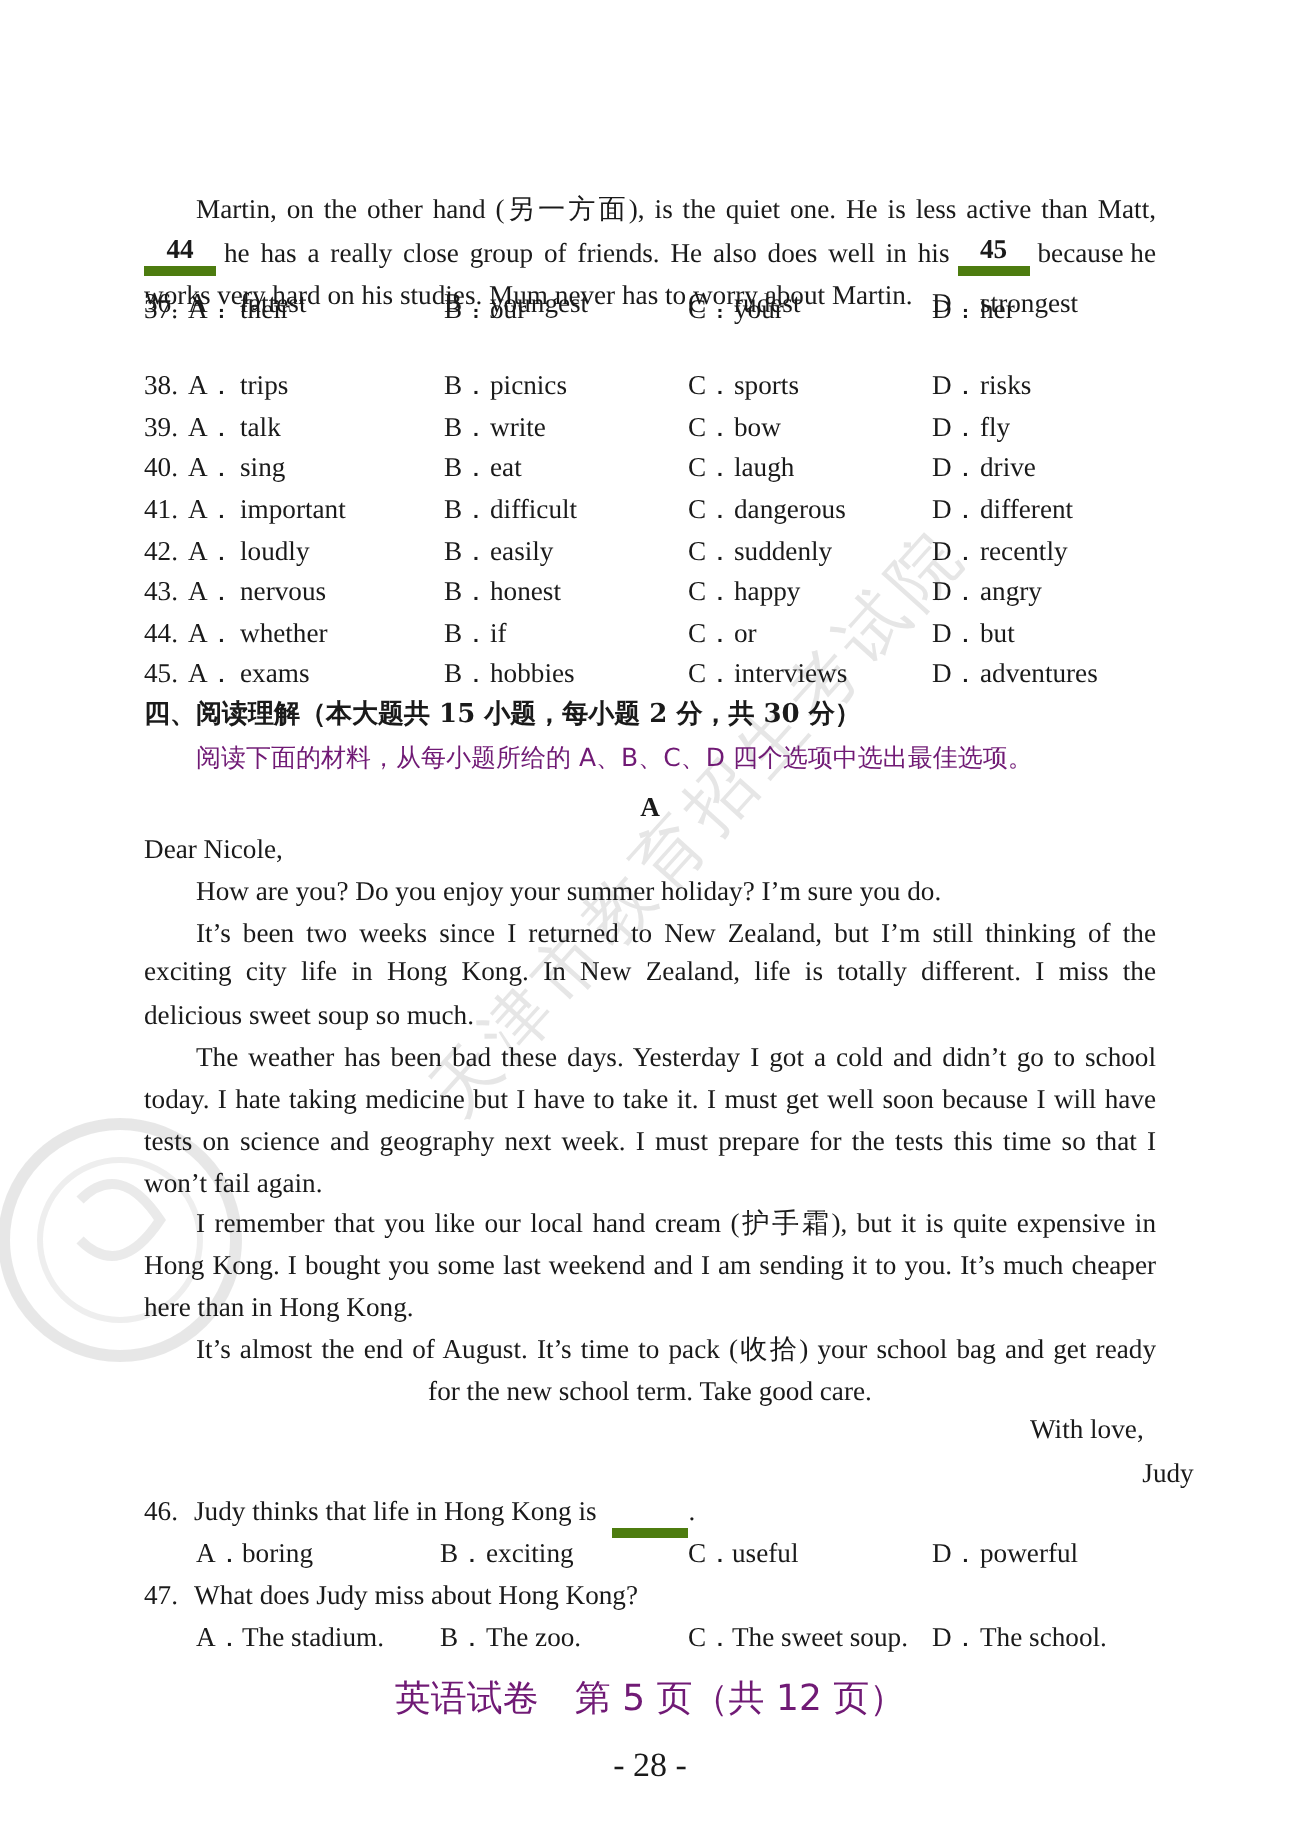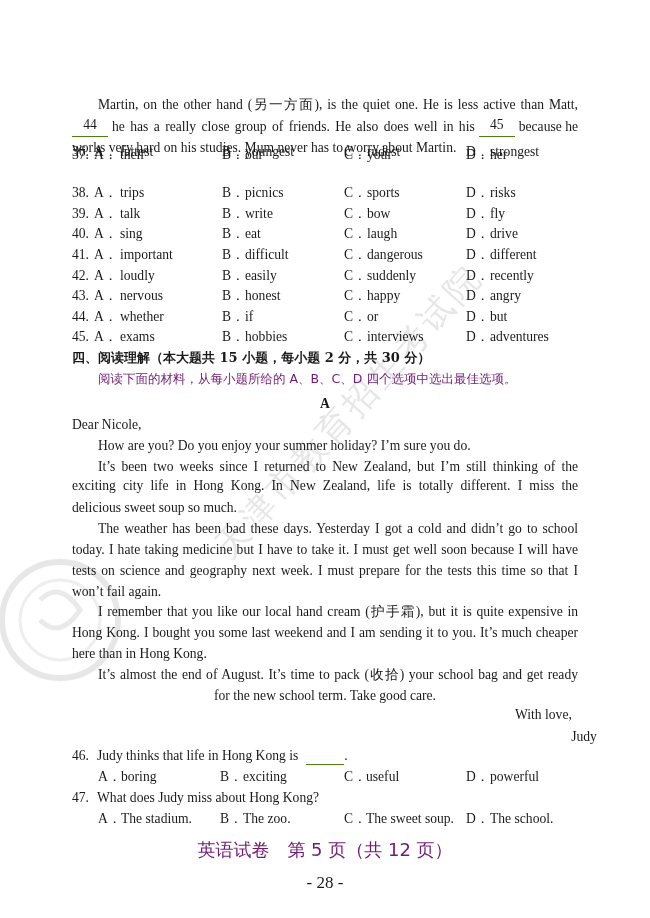--- a/index.html
+++ b/index.html
@@ -6,21 +6,21 @@
   body {
     width: 650px; height: 918px; background: #ffffff; overflow: hidden;
     position: relative;
     font-family: "Liberation Serif", "DejaVu Serif", serif;
     color: #1a1a1a; font-size: 13.6px;
   }
   .page { position: absolute; left: 0; top: 0; width: 650px; height: 918px; }
   .line { position: absolute; left: 72px; width: 506px; white-space: nowrap; line-height: 20px; }
   .just { text-align: justify; text-align-last: justify; }
   .indent { left: 98px; width: 480px; }
-  .blank { display: inline-block; border-bottom: 1px solid #4d7c0f; text-align: center; line-height: 16px; }
+  .blank { display: inline-block; border-bottom: 5px solid #4d7c0f; text-align: center; line-height: 16px; font-weight: bold; }
   .opt-row { position: absolute; left: 72px; height: 20px; line-height: 20px; width: 520px; }
   .opt-row span { position: absolute; top: 0; white-space: nowrap; }
   .qnum { left: 0; }
   .colA { left: 22px; } .colAt { left: 48px; }
   .colB { left: 150px; } .colBt { left: 173px; }
   .colC { left: 272px; } .colCt { left: 295px; }
   .colD { left: 394px; } .colDt { left: 418px; }
   .section-head { font-weight: bold; font-family: "DejaVu Serif", serif; font-size: 13px; }
   .cn { font-family: "DejaVu Sans", sans-serif; font-size: 12.5px; color: #701a75; }
   .center { text-align: center; left: 0; width: 650px; }

